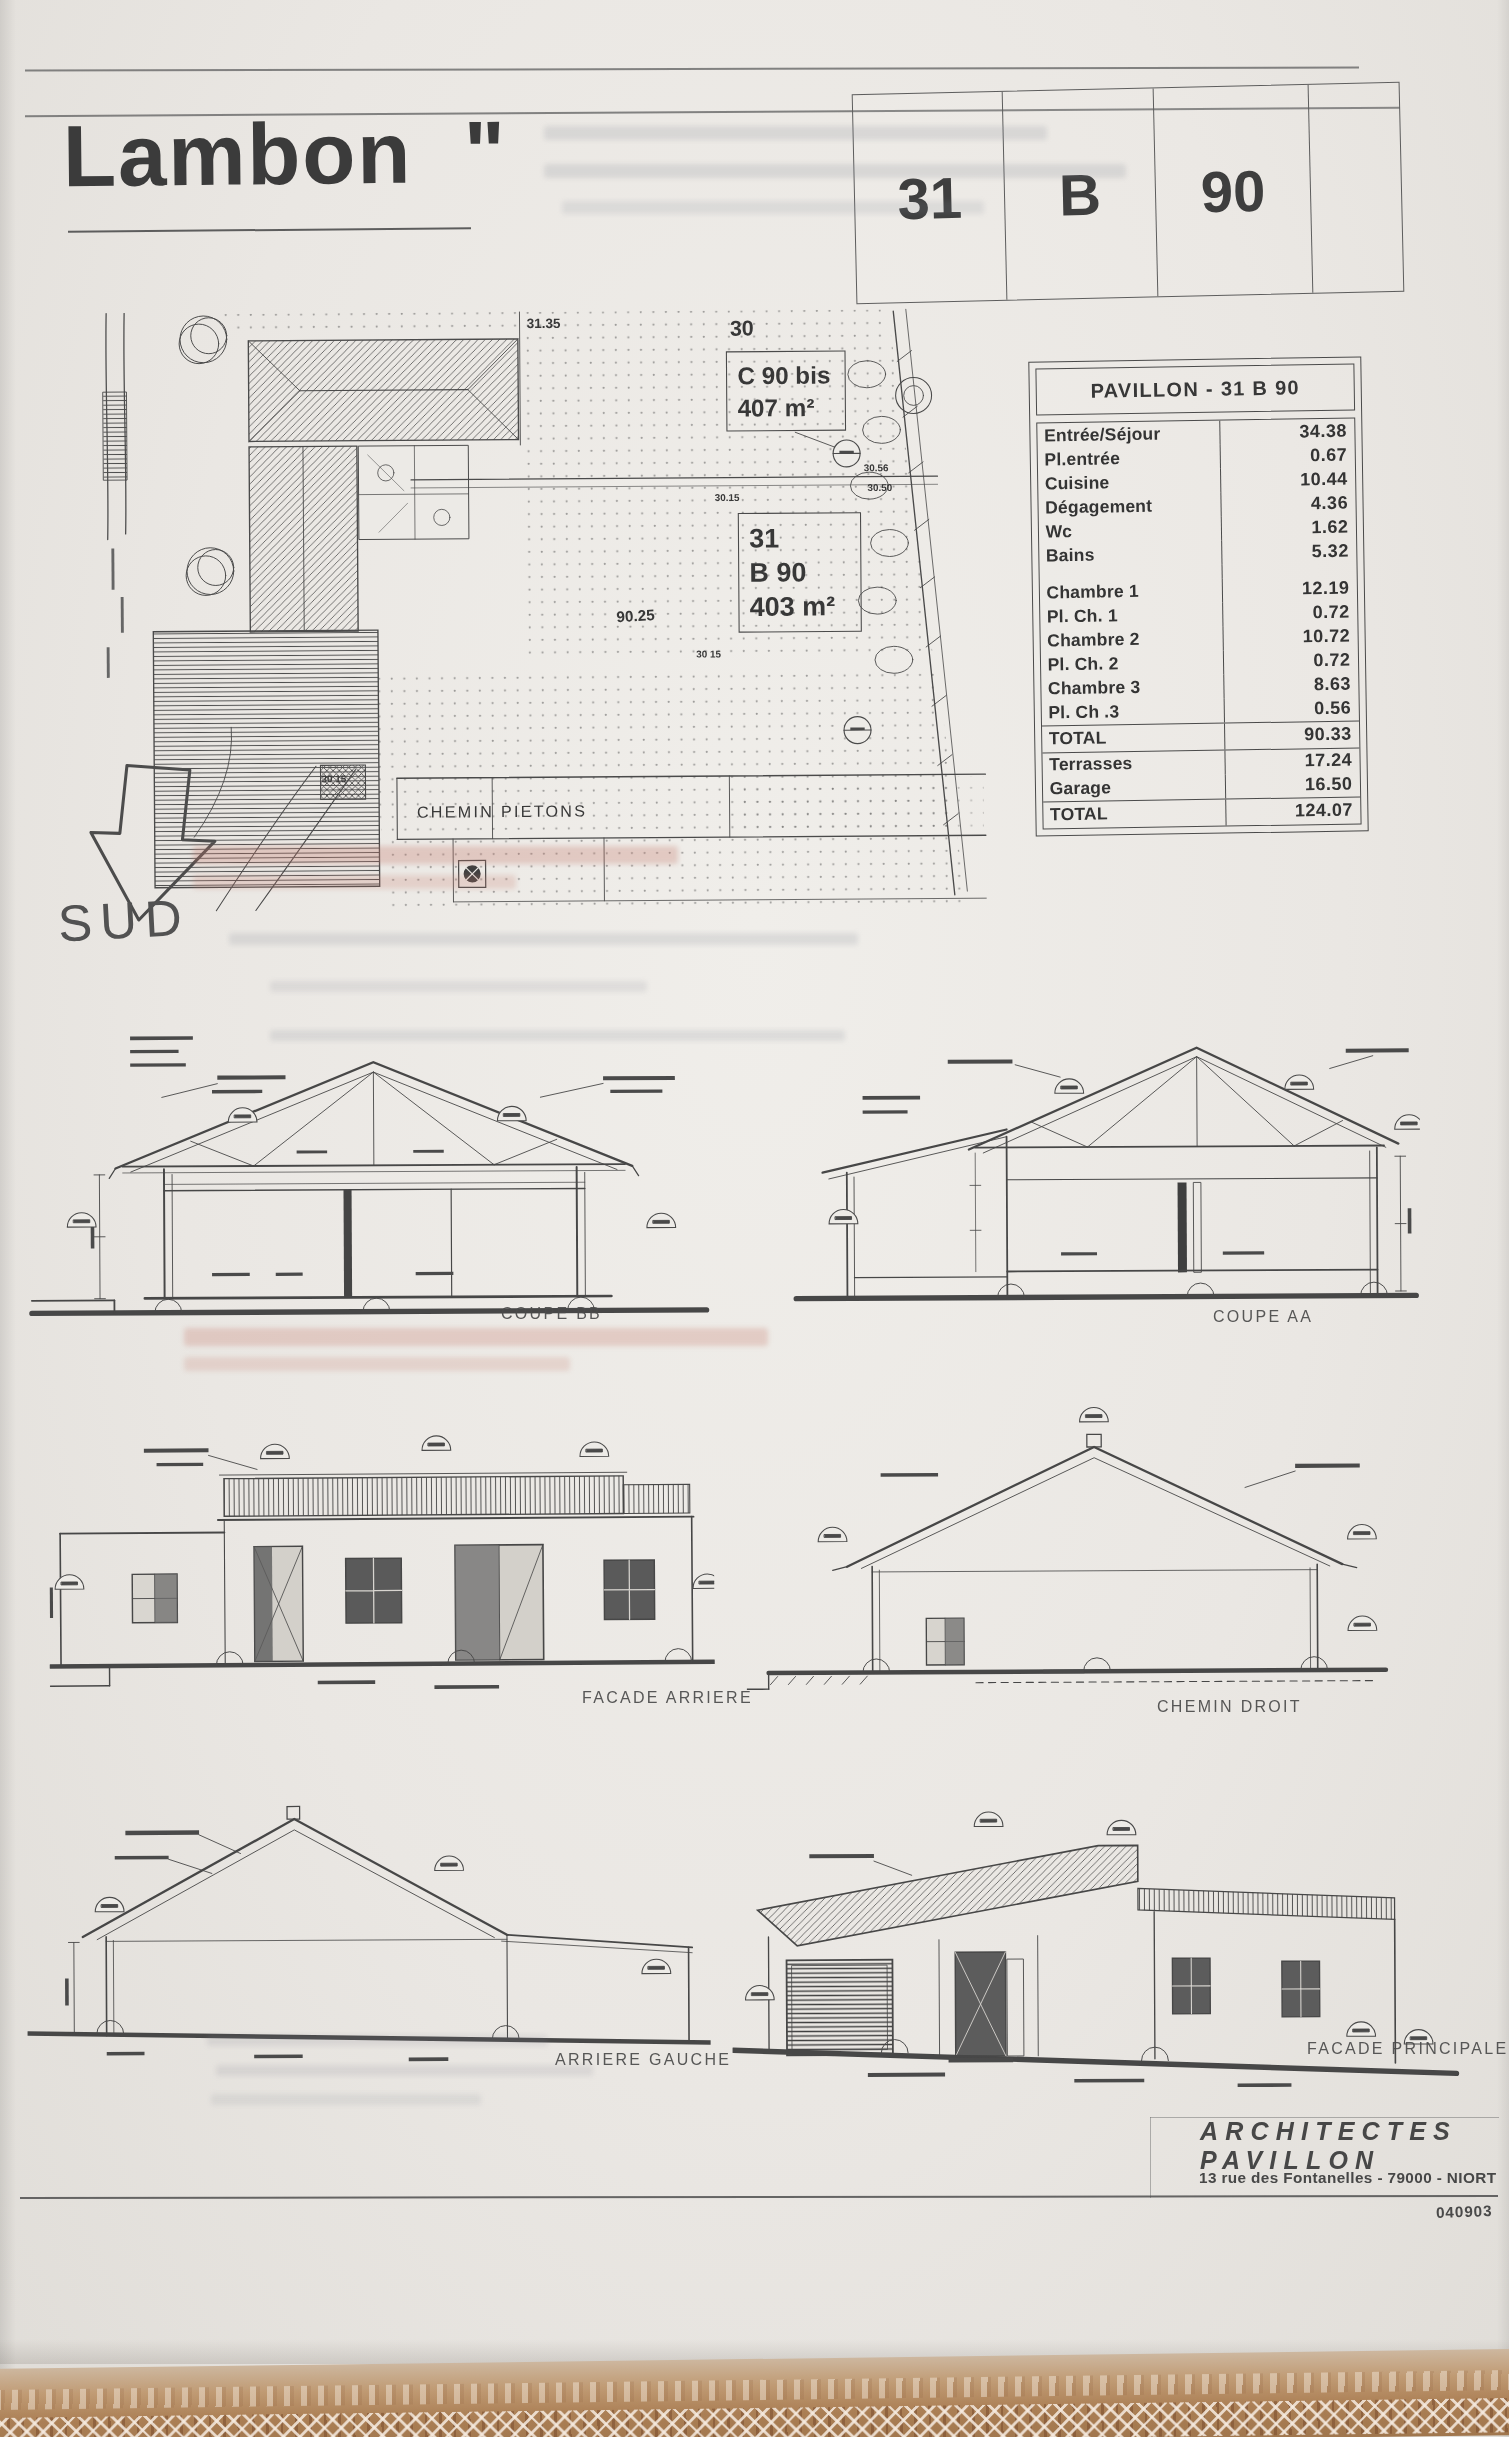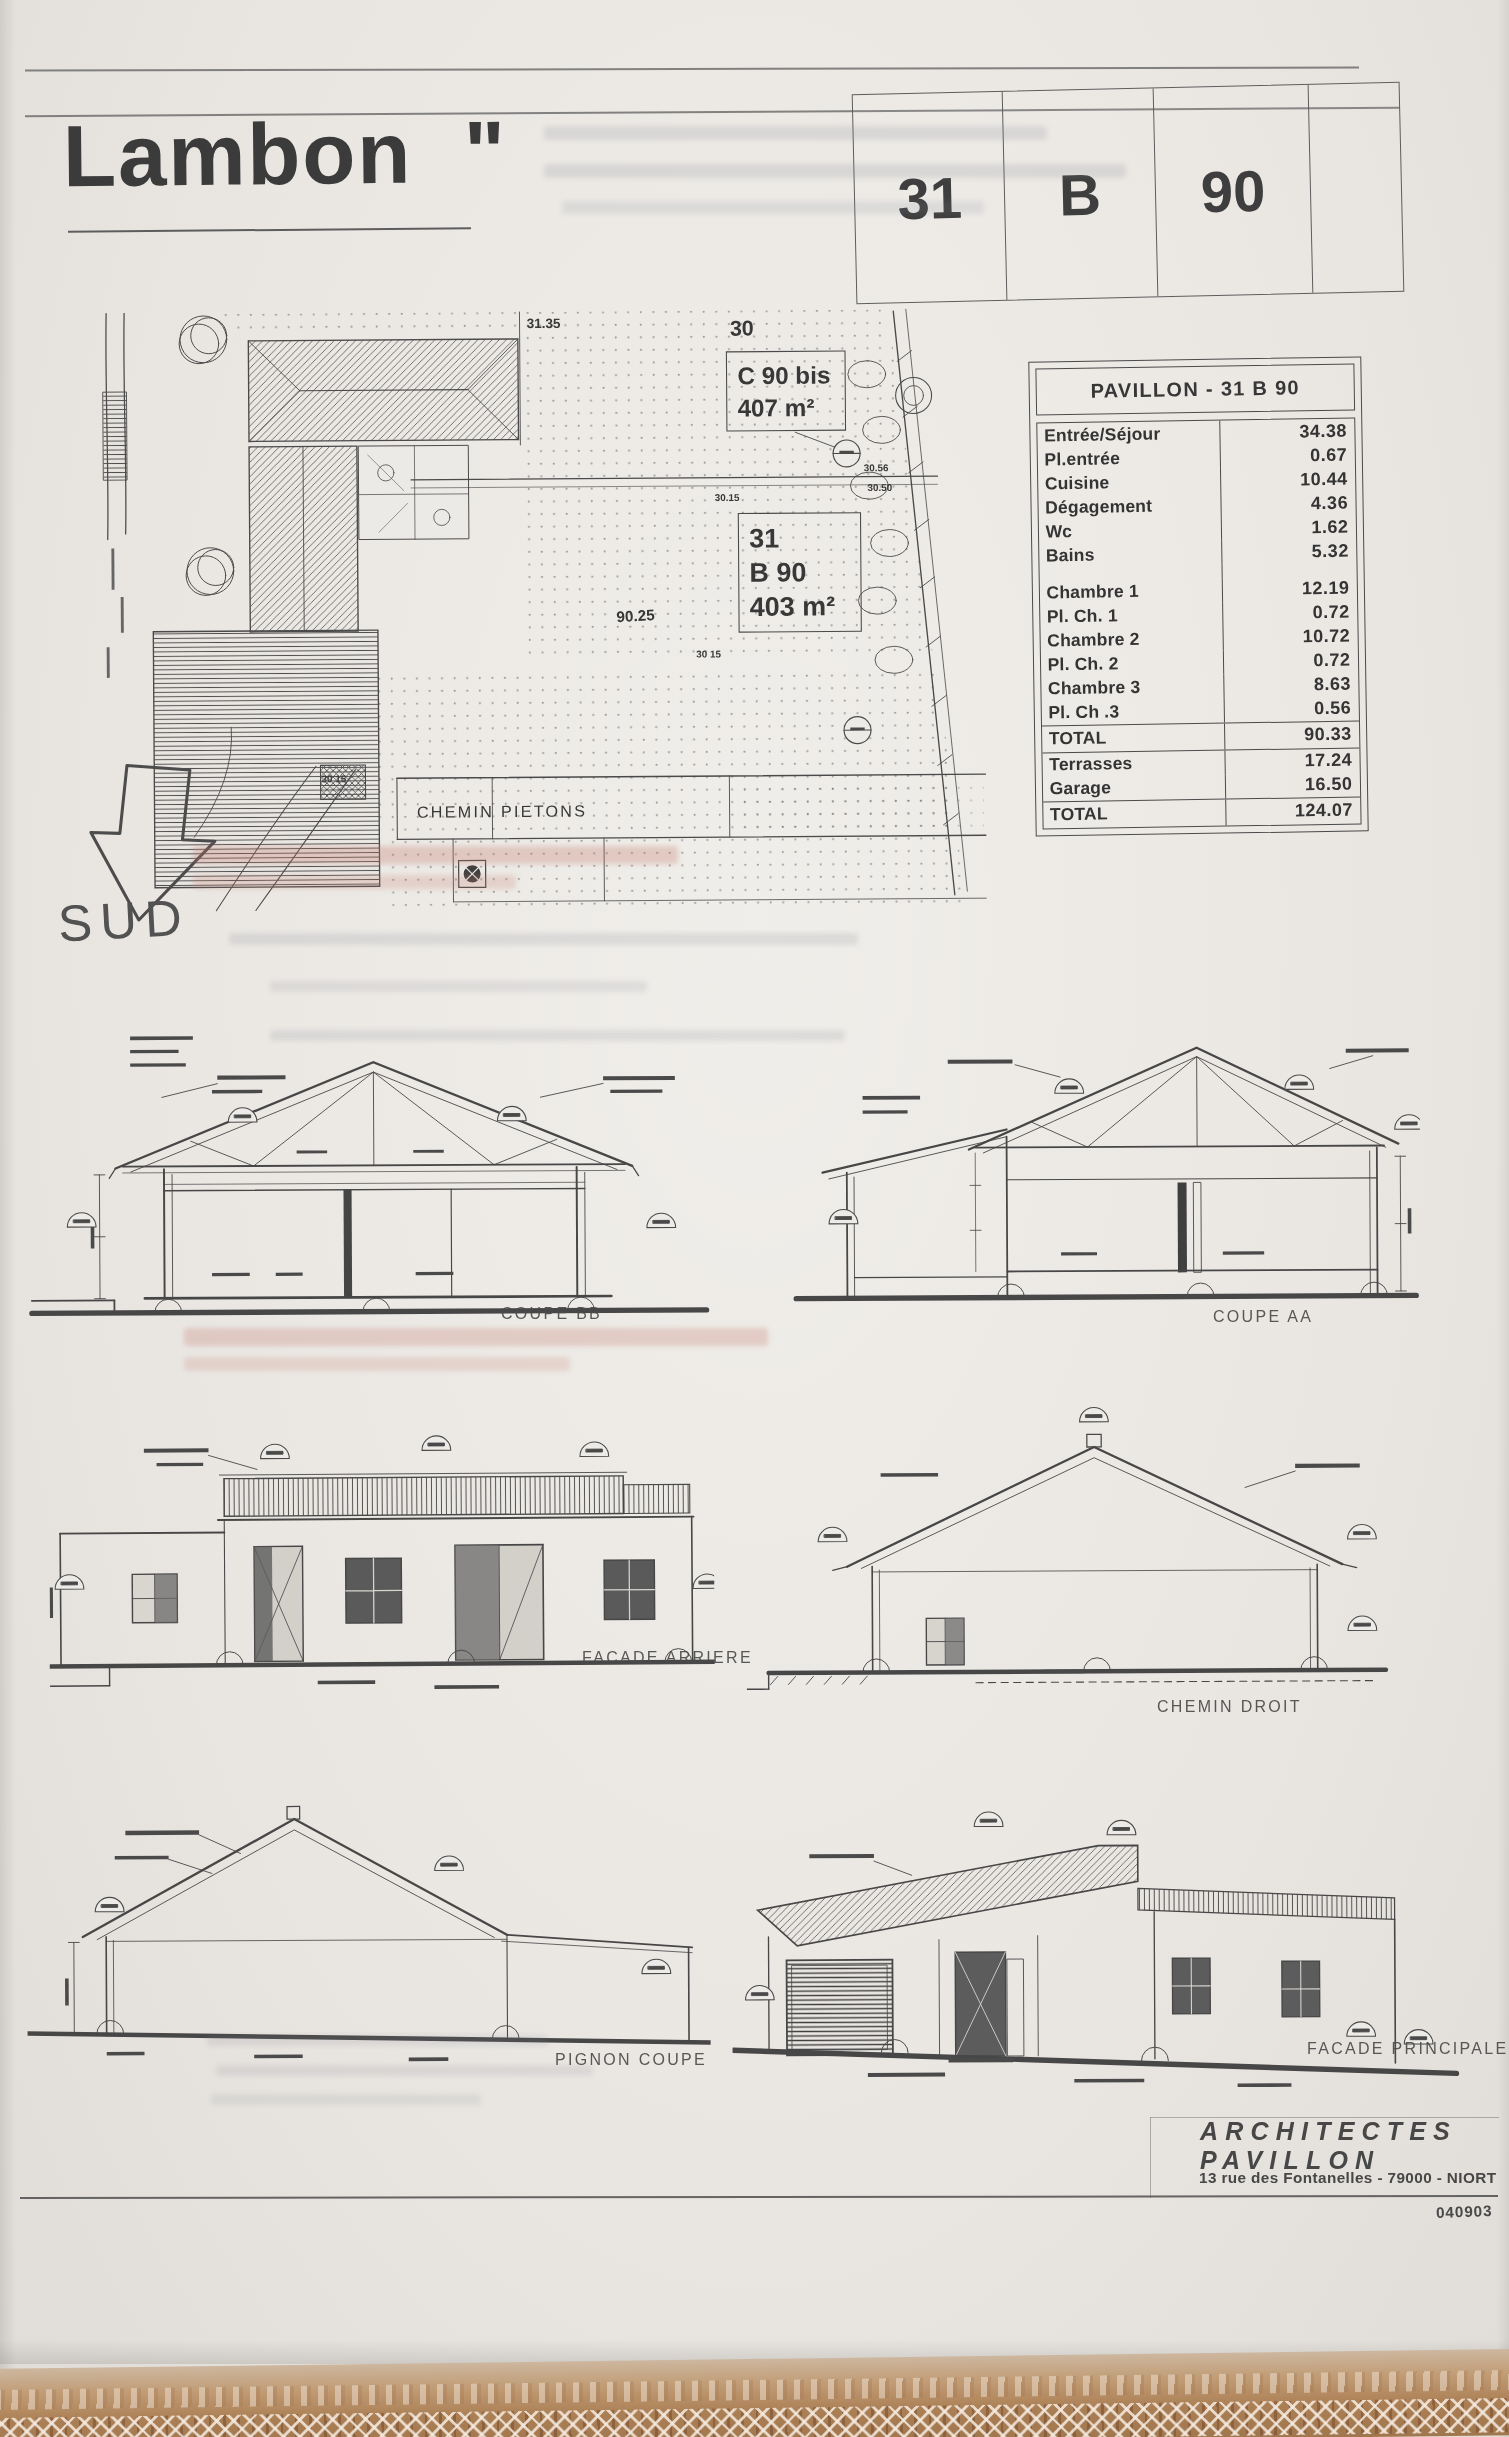--- a/index.html
+++ b/index.html
@@ -423,21 +423,21 @@
       <use href="#bubble" x="252" y="70"></use>
         <use href="#bubble" x="432" y="62"></use>
         <use href="#bubble" x="608" y="70"></use>
       <use href="#bubble" x="22" y="214"></use>
         <use href="#bubble" x="733" y="218"></use>
       <use href="#garc" x="200" y="300"></use>
         <use href="#garc" x="458" y="300"></use>
         <use href="#garc" x="700" y="300"></use>
     </g>
   </svg>
-  <div class="caption" style="left:582px;top:1649px">FACADE ARRIERE</div>
+  <div class="caption" style="left:582px;top:1689px">FACADE ARRIERE</div>
 
   <svg class="abs" style="left:746px;top:1395px;transform:rotate(-0.3deg)" width="665" height="332" viewBox="0 0 740 370">
     <g stroke="#474747" fill="none" stroke-linecap="round">
       <path d="M112 190 L388 58 L664 190" stroke-width="2.6"></path>
       <path d="M128 192 L388 70 L650 192" stroke-width="1"></path>
       <path d="M112 190 l-16 4 M664 190 l16 4" stroke-width="1.4"></path>
       <rect x="380" y="44" width="16" height="14" stroke-width="1.4"></rect>
       <line x1="140" y1="190" x2="140" y2="308" stroke-width="1.8"></line>
       <line x1="148" y1="194" x2="148" y2="308" stroke-width="0.9"></line>
       <line x1="636" y1="190" x2="636" y2="308" stroke-width="1.8"></line>
@@ -489,21 +489,21 @@
       <rect x="88" y="330" width="42" height="4" fill="#4a4a4a" stroke="none"></rect>
       <rect x="252" y="334" width="54" height="4" fill="#4a4a4a" stroke="none"></rect>
       <rect x="424" y="338" width="44" height="4" fill="#4a4a4a" stroke="none"></rect>
       <use href="#bubble" x="92" y="174"></use>
         <use href="#bubble" x="470" y="130"></use>
         <use href="#bubble" x="700" y="246"></use>
       <use href="#garc" x="92" y="310"></use>
         <use href="#garc" x="532" y="318"></use>
     </g>
   </svg>
-  <div class="caption" style="left:555px;top:2051px">PIGNON COUPE</div>
+  <div class="caption" style="left:555px;top:2051px">ARRIERE GAUCHE</div>
 
   <svg class="abs" style="left:732px;top:1781px;transform:rotate(-0.3deg)" width="728" height="323" viewBox="0 0 810 360">
     <g stroke="#474747" fill="none" stroke-linecap="round">
       <path d="M28 142 L408 72 L452 72 L452 112 L72 182 Z" fill="url(#dg)" stroke-width="1.8"></path>
       <path d="M452 120 L738 132 L738 156 L452 144 Z" fill="url(#vh)" stroke-width="1.4"></path>
       <rect x="60" y="198" width="118" height="106" fill="url(#gh)" stroke-width="2"></rect>
       <rect x="66" y="204" width="106" height="94" stroke-width="0.9"></rect>
       <rect x="248" y="190" width="56" height="116" fill="#5c5c5c" stroke-width="1.6"></rect>
       <path d="M248 190 L304 306 M304 190 L248 306" stroke="#d8d5d0" stroke-width="1"></path>
       <rect x="306" y="198" width="18" height="108" stroke-width="1"></rect>

